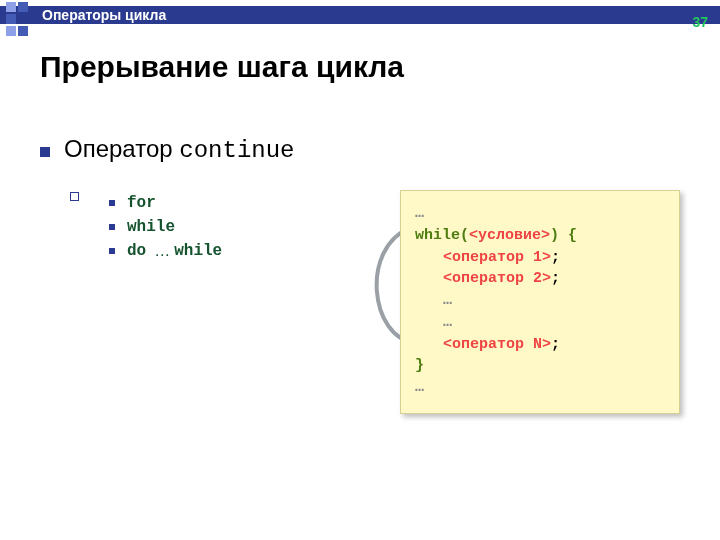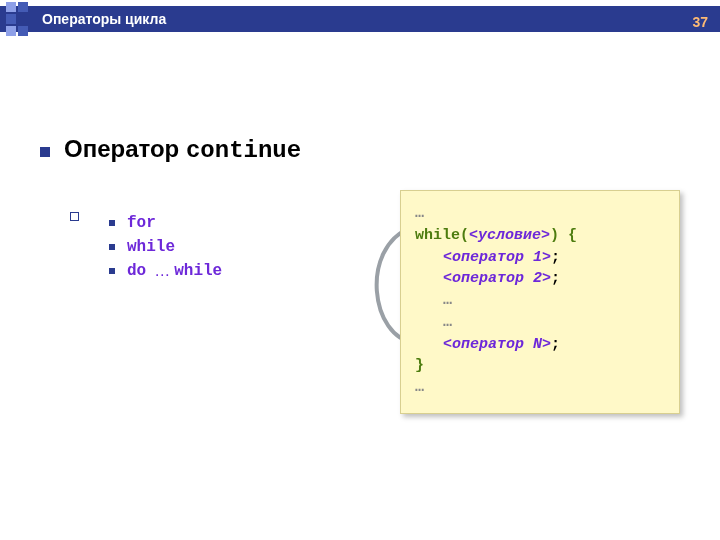--- a/index.html
+++ b/index.html
@@ -16,21 +16,21 @@
     width: 720px;
     height: 540px;
     box-sizing: border-box;
   }
   
   .topband {
     position: absolute;
     top: 6px;
     left: 0;
     right: 0;
-    height: 26px;
+    height: 18px;
     background: #2a3b8f;
     display: flex;
     align-items: center;
   }
   .topband-squares {
     position: absolute;
     left: 6px;
     top: -4px;
     display: grid;
     grid-template-columns: repeat(2, 10px);
@@ -47,21 +47,21 @@
   .top-title {
     color: #ffffff;
     font-size: 14px;
     margin-left: 42px;
     font-weight: bold;
   }
   .page-number {
     position: absolute;
     right: 12px;
     top: 8px;
-    color: #fdba74;
+    color: #22c55e;
     font-size: 14px;
     font-weight: bold;
   }
   
   .heading {
     position: absolute;
     left: 40px;
     top: 50px;
     font-size: 30px;
     font-weight: bold;
@@ -71,22 +71,21 @@
   .content {
     position: absolute;
     left: 40px;
     top: 135px;
     width: 640px;
   }
   
   .b1 {
     display: flex;
     align-items: baseline;
-    margin-bottom: 44px;
-    font-weight: bold;
+    margin-bottom: 24px;
   }
   .b1 .sq {
     width: 10px; height: 10px; background: #2a3b8f;
     margin-right: 14px; margin-top: 9px;
     flex: 0 0 auto;
   }
   .b1 .txt { font-size: 24px; color: #000; }
   .b1 .mono { font-family: "Courier New", monospace; }
 
   ul.lev2 {
@@ -115,21 +114,21 @@
 
   ul.lev3 {
     list-style: none;
     padding: 0;
     margin: 6px 0 0 18px;
   }
   ul.lev3 li {
     display: flex;
     align-items: center;
     font-size: 16px;
-    color: #6d28d9;
+    color: #14532d;
     margin: 6px 0;
     font-family: "Courier New", monospace;
     font-weight: bold;
   }
   ul.lev3 li .tiny-sq {
     width: 6px; height: 6px; background: #2a3b8f;
     margin-right: 12px;
     flex: 0 0 auto;
   }
   ul.lev3 li .pre { font-family: Liberation Mono, monospace; font-weight: bold; margin-right:4px;}
@@ -158,21 +157,21 @@
     box-shadow: 3px 3px 5px rgba(0,0,0,0.25);
     padding: 12px 14px 14px 14px;
     font-family: "Courier New", monospace;
     font-size: 15px;
     font-weight: bold;
     line-height: 1.45;
     color: #000;
     width: 250px;
   }
   .codebox .kw   { color: #4d7c0f; }
-  .codebox .grn  { color: #6d28d9; font-style: italic; }
+  .codebox .grn  { color: #ef4444; }
   .codebox .gray { color: #888888; font-weight: bold;}
   .ind1 { padding-left: 28px; display:block;}
 </style>
 </head>
 <body>
 
 <div class="slide">
 
   <div class="topband">
     <div class="topband-squares">
@@ -180,20 +179,21 @@
         <span></span>
       <span></span>
         <span class="hl"></span>
       <span class="lt"></span>
         <span></span>
     </div>
     <div class="top-title">Операторы цикла</div>
     <div class="page-number">37</div>
   </div>
 
+  <div class="heading">Прерывание шага цикла</div>
 
   <div class="content">
 
     <div class="b1">
       <span class="sq"></span>
       <span class="txt">
         <span>Оператор </span><span class="mono">continue</span>
       </span>
     </div>
 

